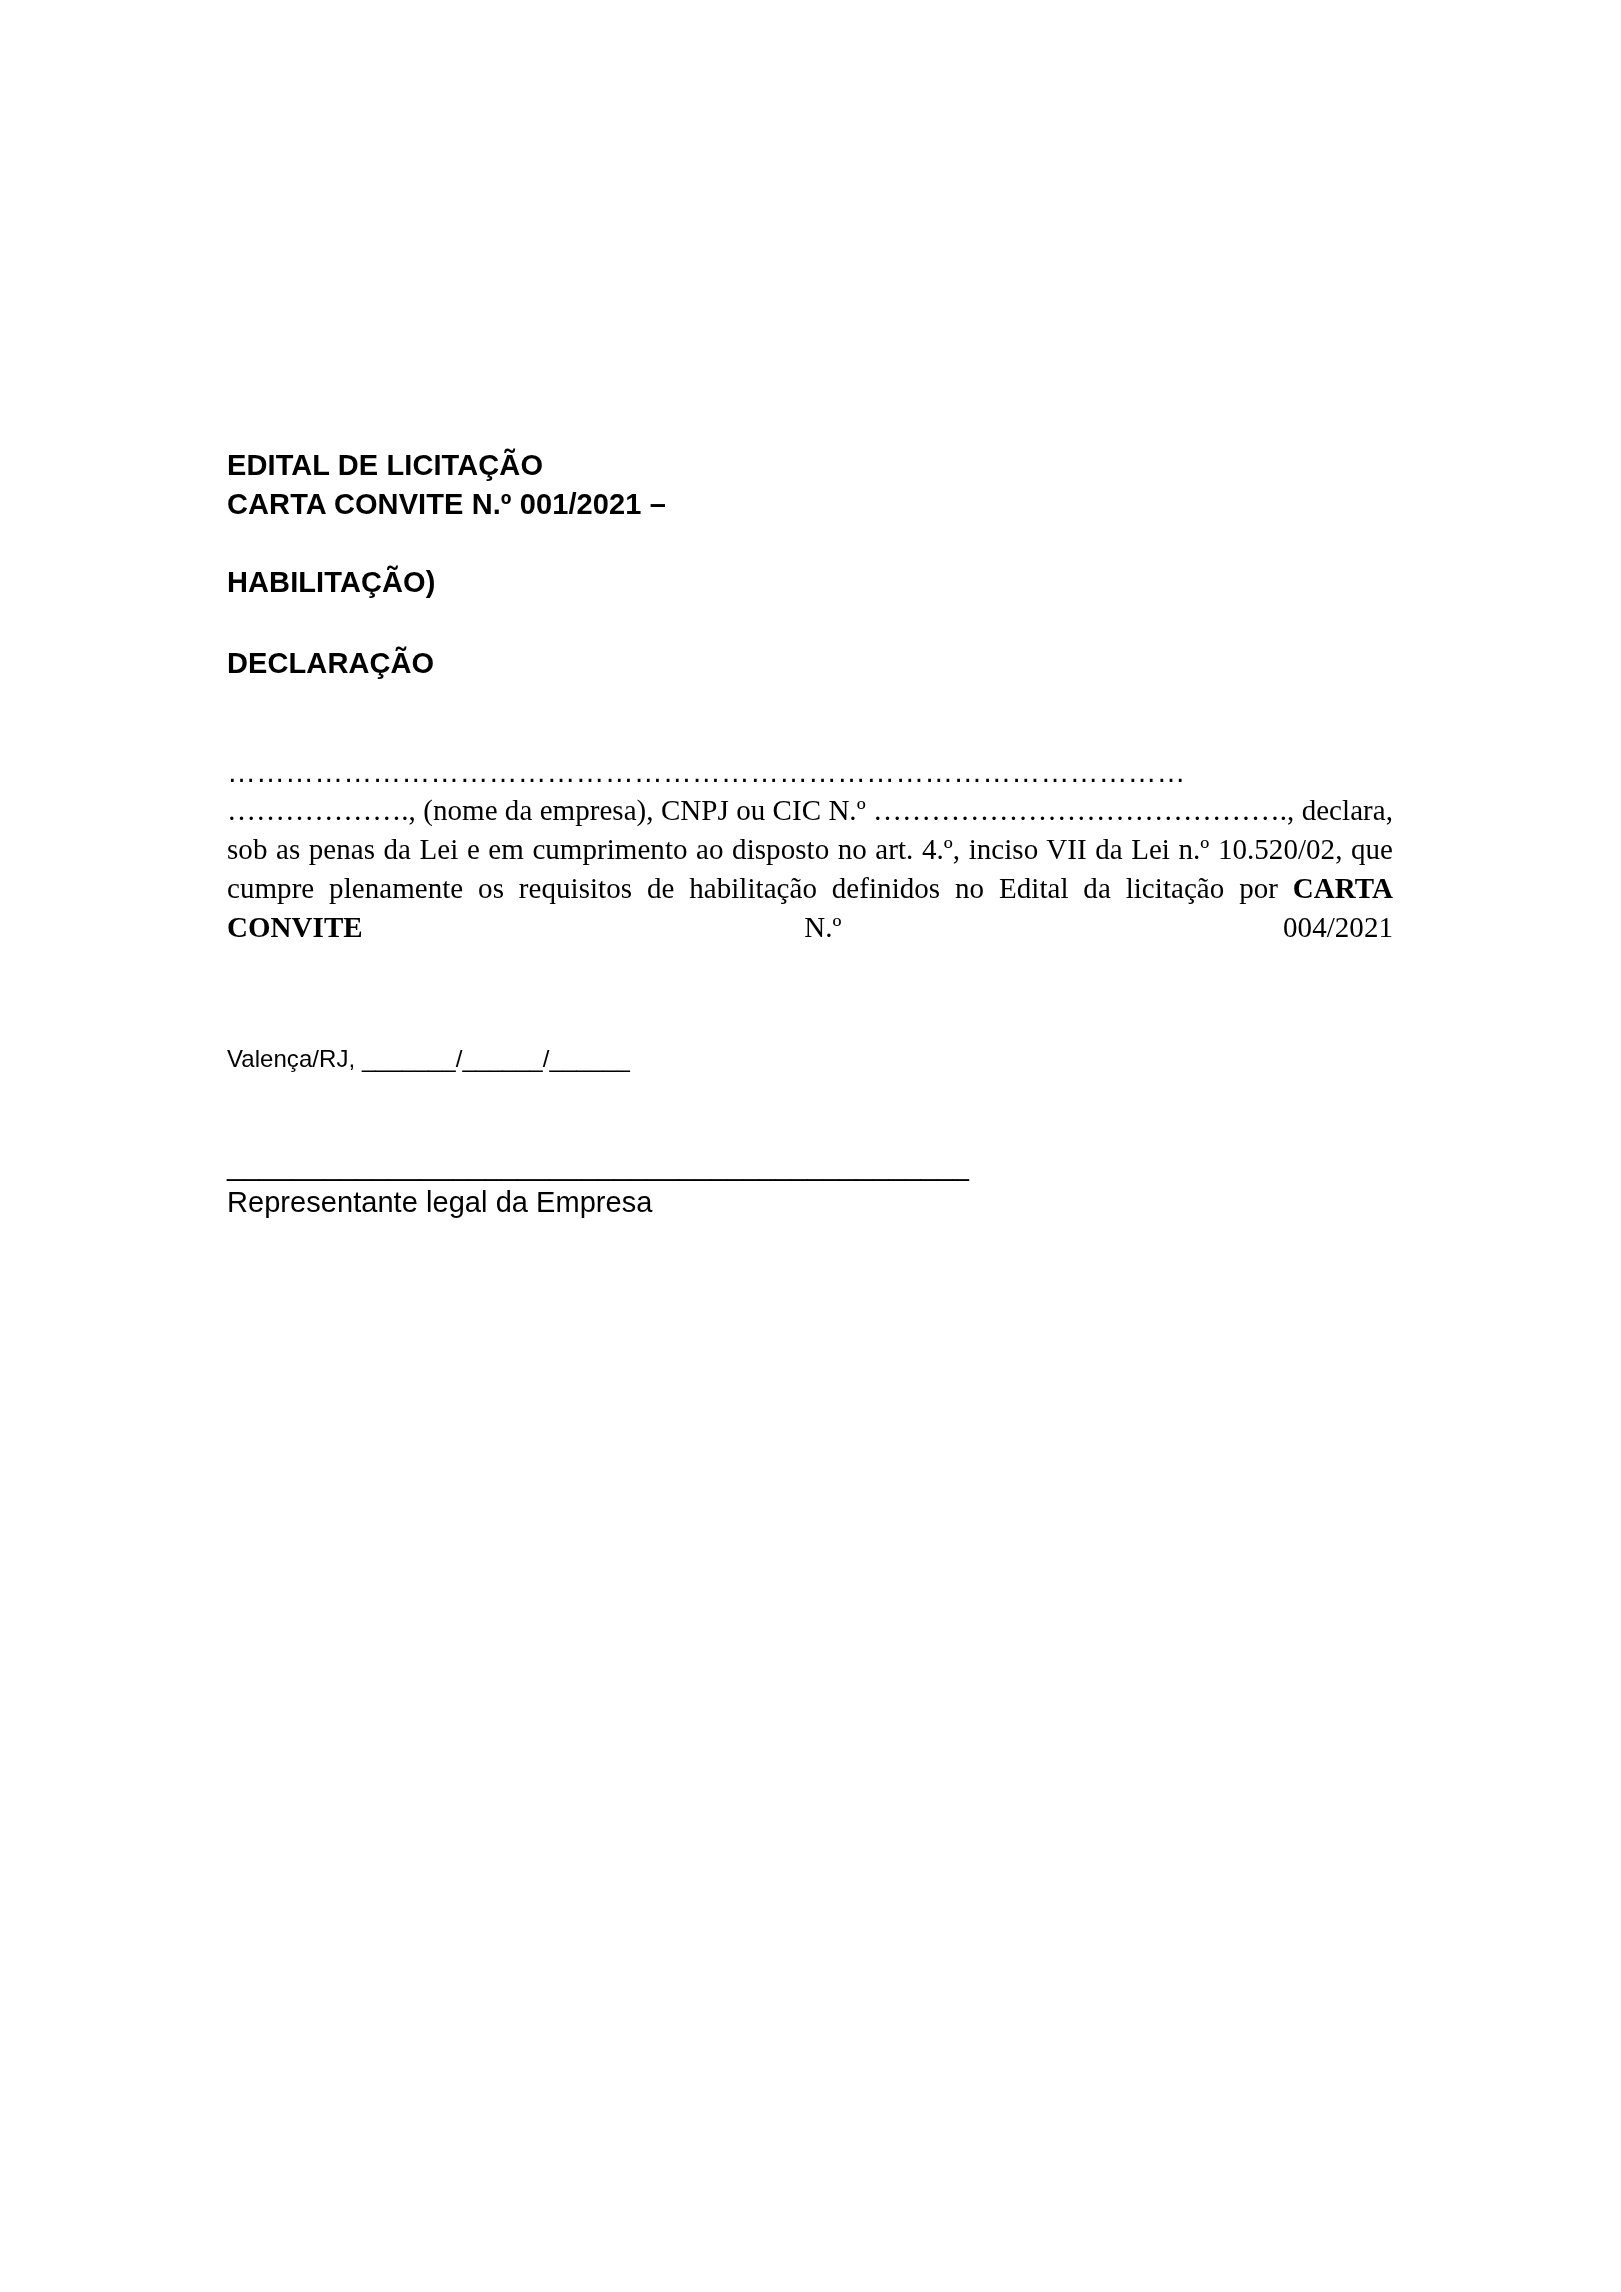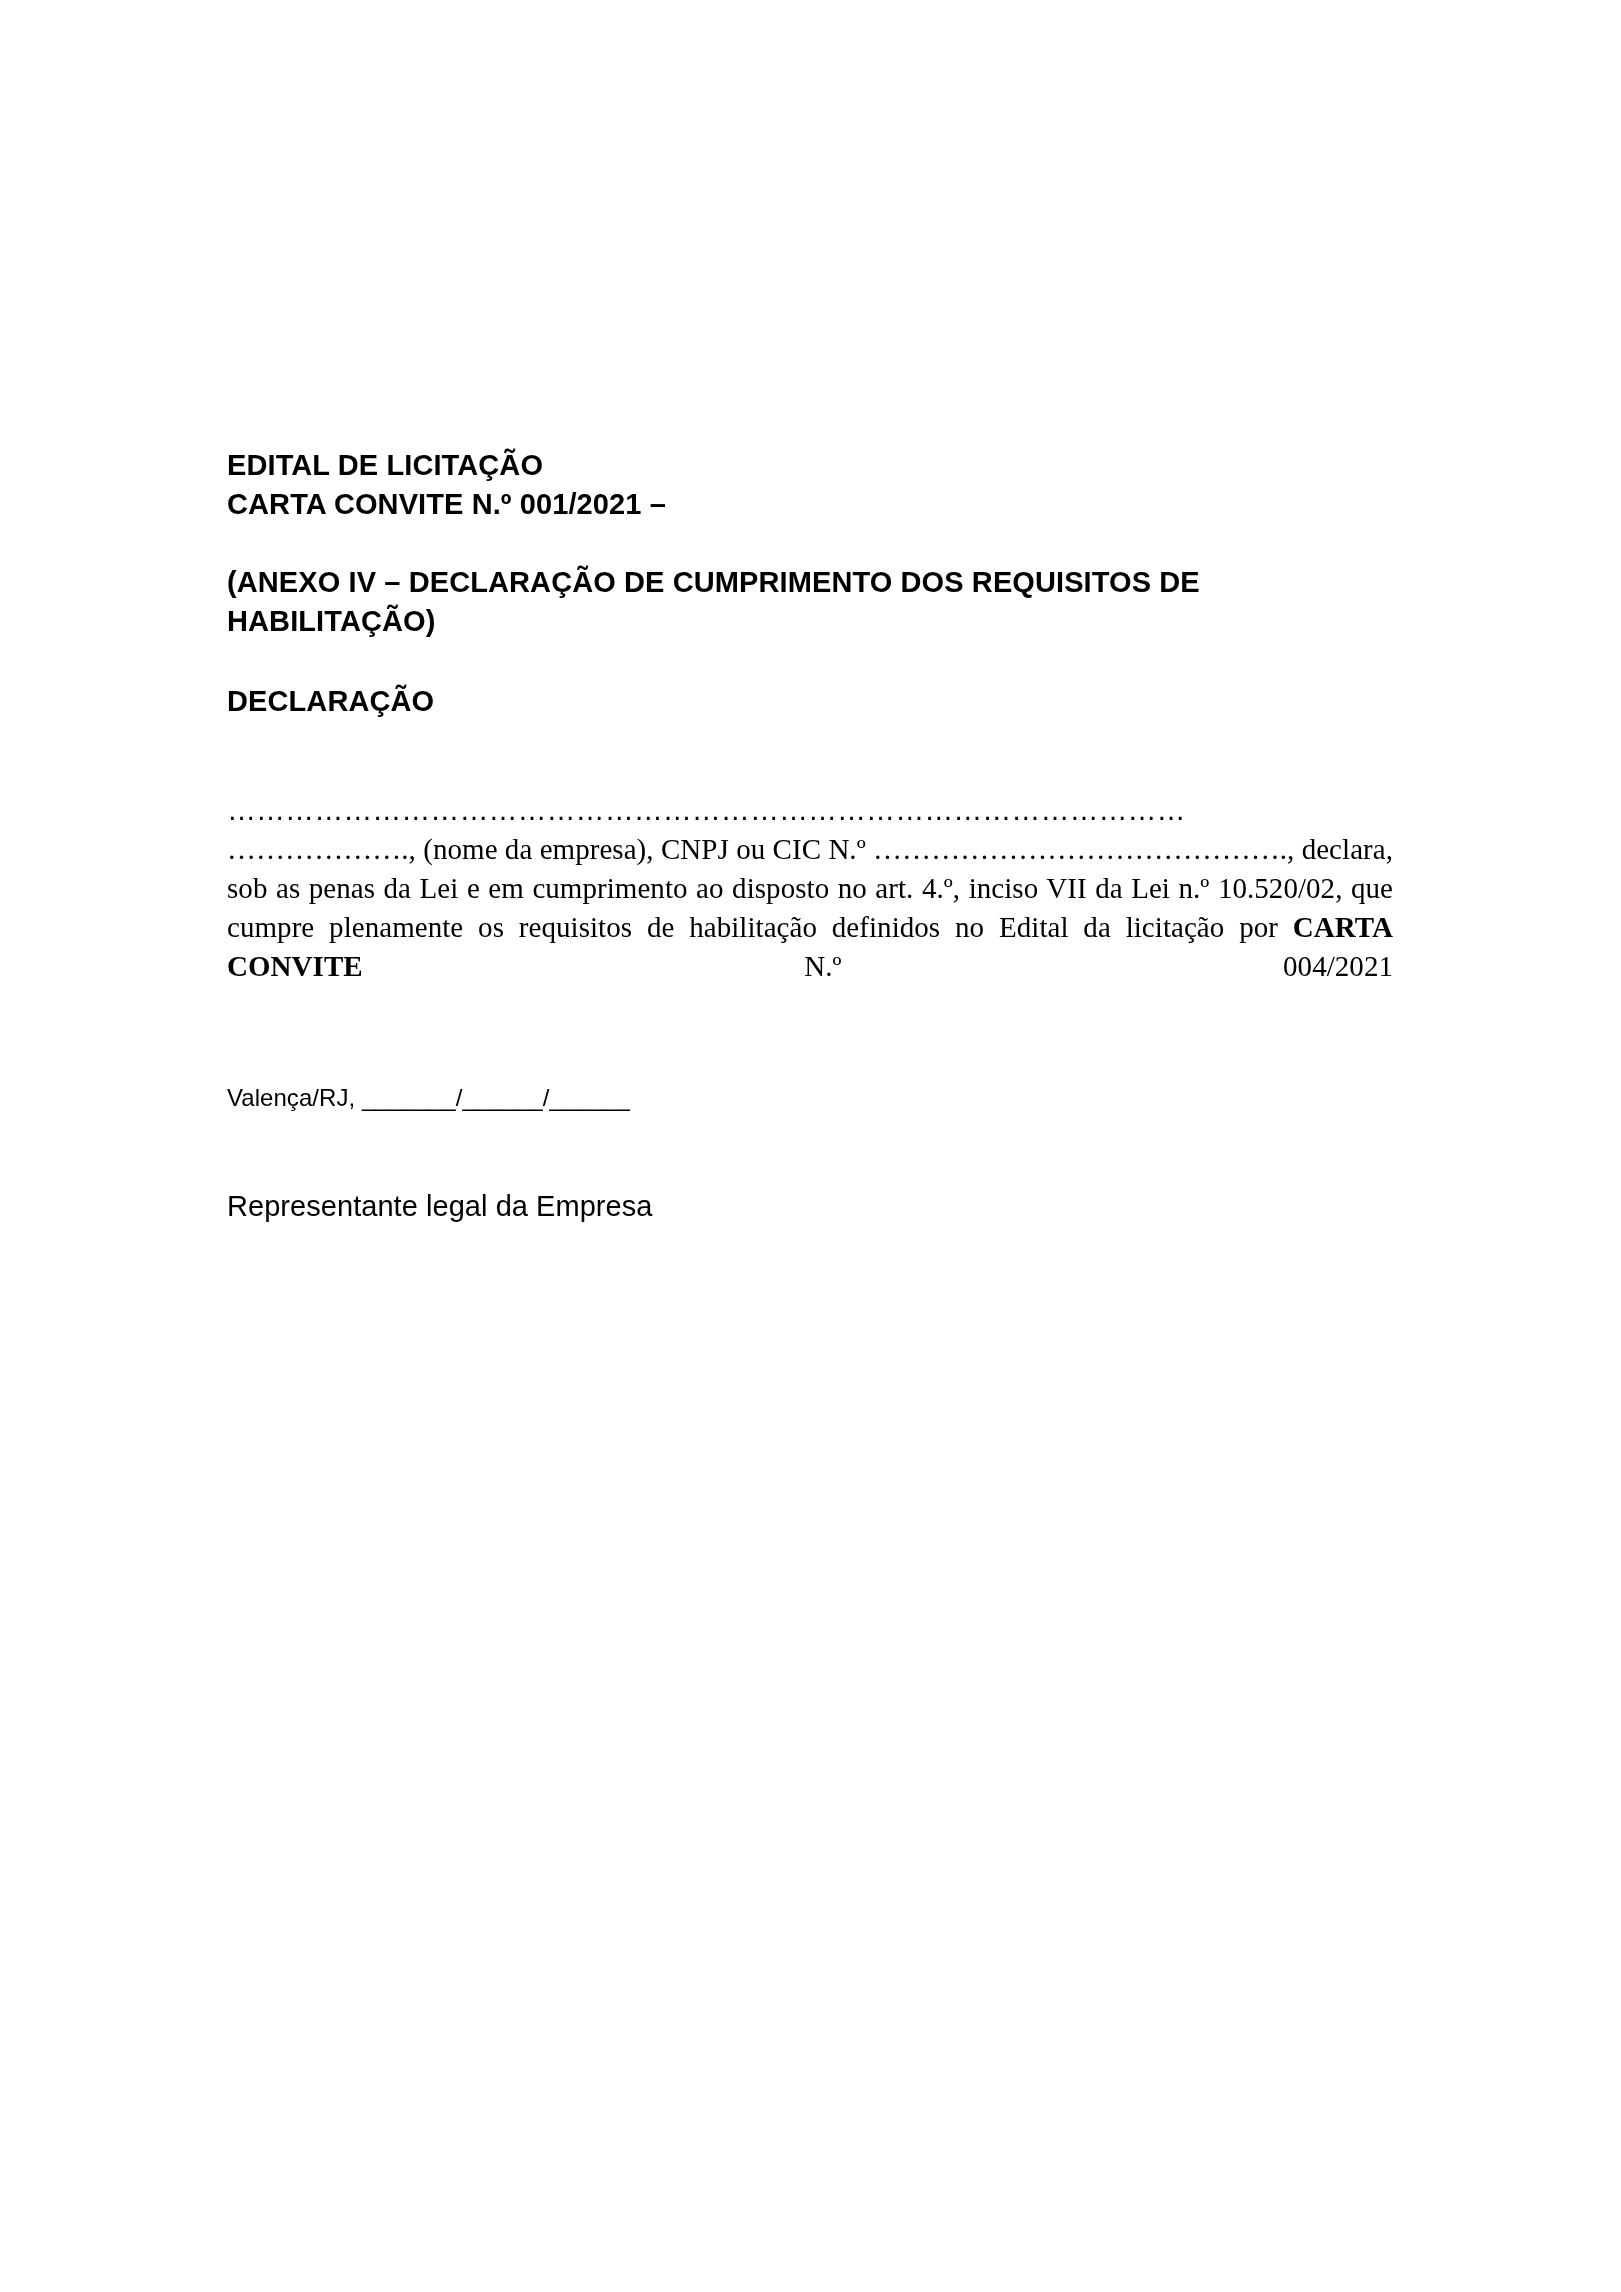--- a/index.html
+++ b/index.html
@@ -99,38 +99,38 @@
   <div class="content">
 
     <div class="heading">
       <span class="heading-line">EDITAL DE LICITAÇÃO</span>
       <span class="heading-line">CARTA CONVITE N.º 001/2021 –</span>
     </div>
 
     <div class="spacer-sm"></div>
 
     <div class="heading">
-      <span class="heading-line">(ANEXO IV – DECLARAÇÃO DE CUMPRIMENTO DOS REQUISITOS DE</span>
       <span class="heading-line">HABILITAÇÃO)</span>
     </div>
 
     <div class="spacer-md"></div>
 
     <div class="title-center">DECLARAÇÃO</div>
 
     <div class="spacer-xl"></div>
 
     <div class="dotline">………………………………………………………………………………………</div>
 
     <div class="body-par"><span>………………., (nome da empresa), CNPJ ou CIC N.º ……………………………………., declara, sob as penas da Lei e em cumprimento ao disposto no art. 4.º, inciso VII da Lei n.º 10.520/02, que cumpre plenamente os requisitos de habilitação definidos no Edital da licitação por </span><b>CARTA CONVITE</b><span> N.º 004/2021</span></div>
 
     <div class="spacer-lg"></div>
 
     <div class="plain">Valença/RJ, _______/______/______</div>
 
     <div class="spacer-xl"></div>
 
+    <div class="sig-rule">______________________________________________</div>
     <div class="sig-label">Representante legal da Empresa</div>
 
   </div>
 
 </div>
 
 
 </body></html>

